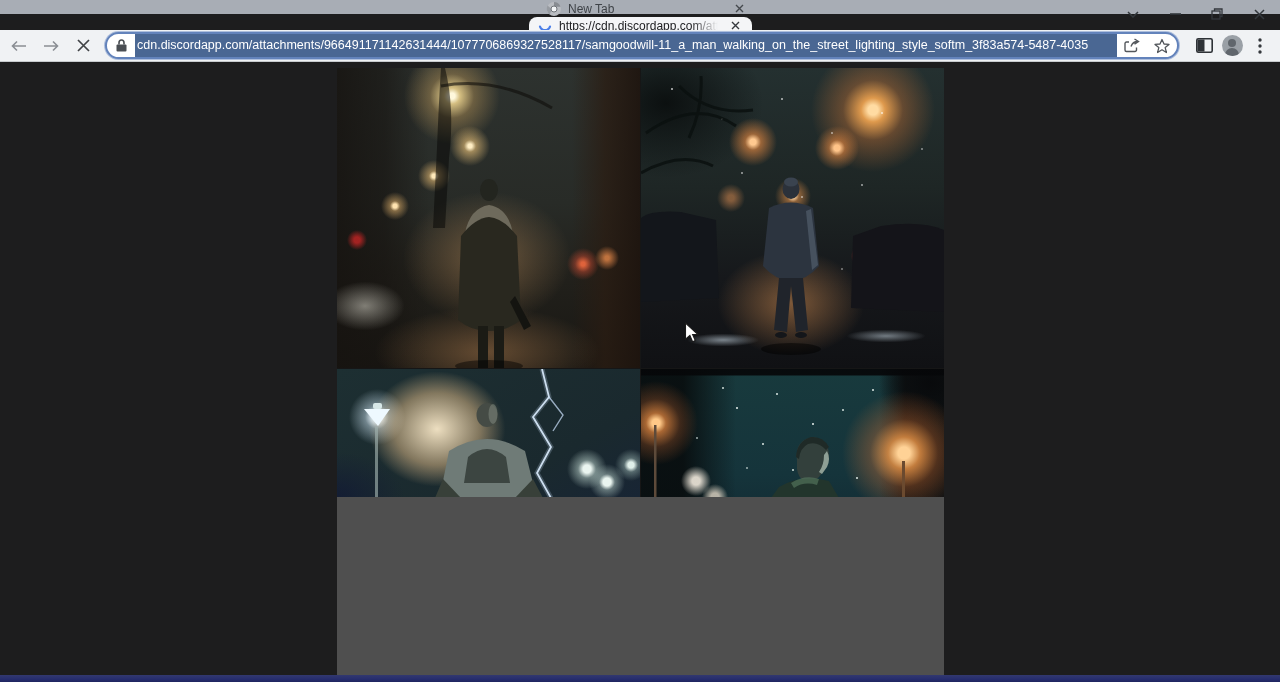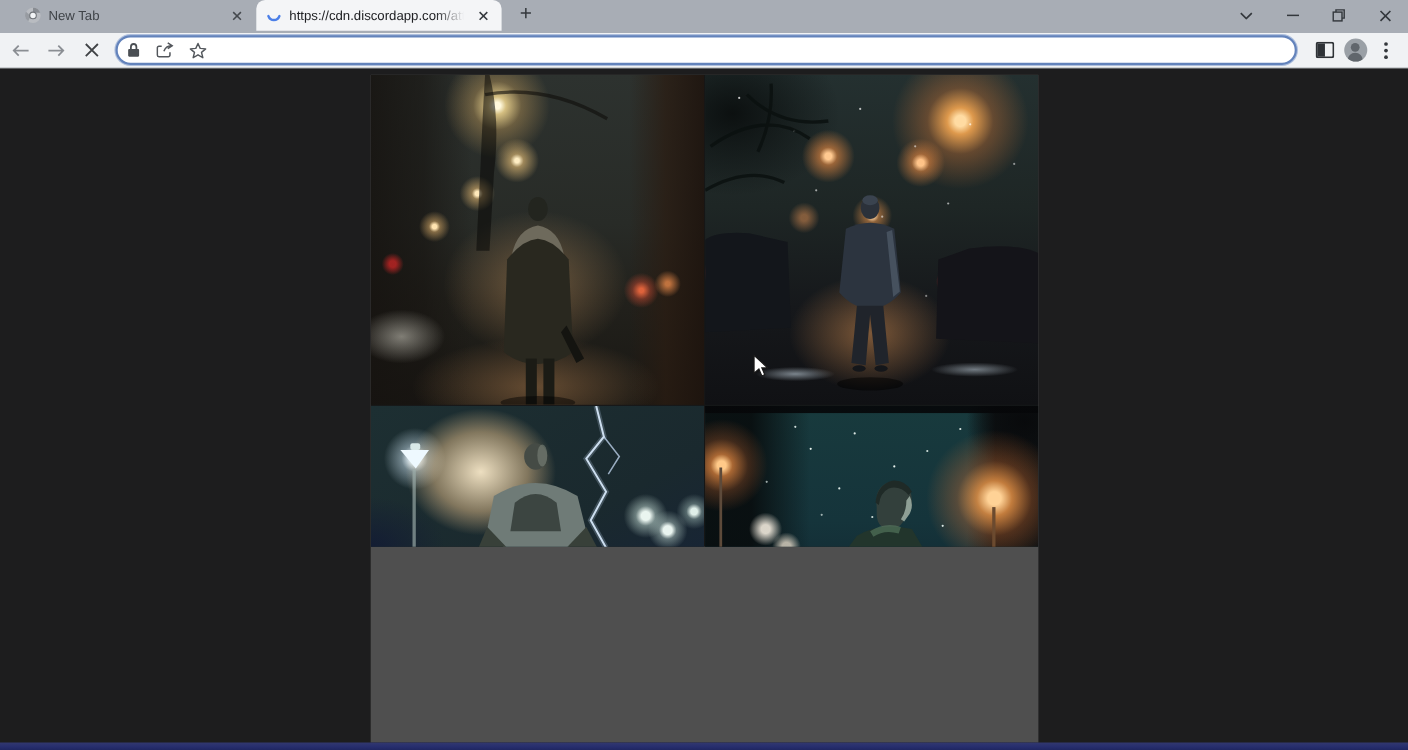--- a/index.html
+++ b/index.html
@@ -1,21 +1,21 @@
 <!DOCTYPE html>
 <html><head>
 <meta charset="utf-8">
 <style>
   * { margin:0; padding:0; box-sizing:border-box; }
   html,body { width:1280px; height:682px; overflow:hidden;
     font-family:"Liberation Sans", sans-serif; background:#1d1d1e; }
 
   
-  .titlebar { position:absolute; left:0; top:0; width:1280px; height:34px;
-    background:#a8adb5; display:flex; align-items:flex-start; }
+  .titlebar { position:absolute; left:0; top:0; width:1280px; height:14px;
+    background:#a8adb5; display:flex; align-items:center;flex-direction:column; }
   .tab { height:28px; display:flex; align-items:center; font-size:12px; color:#3f4348; }
   .tab-inactive { width:218px; margin-left:14px; padding:0 8px; }
   .tab-active { width:223px; background:#f4f5f7; border-radius:8px 8px 0 0;
     padding:0 8px; color:#202124; }
   .tab-title { flex:1; white-space:nowrap; overflow:hidden; margin:0 6px;
     -webkit-mask-image:linear-gradient(90deg,#000 82%,transparent 98%);
             mask-image:linear-gradient(90deg,#000 82%,transparent 98%); }
   .tab-close { width:17px; height:17px; border-radius:50%; display:flex;
     align-items:center; justify-content:center; flex:none; }
   .newtab-btn { width:28px; height:28px; margin-left:8px; display:flex;
@@ -205,20 +205,21 @@
       </svg>
   </div>
 
   <div class="omnibox">
     <span class="lockwrap">
       <svg width="11" height="13" viewBox="0 0 11 13">
         <rect x="0.5" y="5.5" width="10" height="7" rx="1" fill="#4a4e53"></rect>
         <path d="M3 5.5 V3.8 A2.5 2.8 0 0 1 8 3.8 V5.5" fill="none" stroke="#4a4e53" stroke-width="1.6"></path>
       </svg>
     </span>
+    <span class="urlsel">cdn.discordapp.com/attachments/966491171142631444/1077706869327528117/samgoodwill-11_a_man_walking_on_the_street_lighting_style_softm_3f83a574-5487-4035</span>
     <span class="boxicon">
       <svg width="16" height="15" viewBox="0 0 16 15">
         <path d="M5 4 H2.5 A1.5 1.5 0 0 0 1 5.5 V12 A1.5 1.5 0 0 0 2.5 13.5 H11 A1.5 1.5 0 0 0 12.5 12 V9.5" fill="none" stroke="#53575c" stroke-width="1.4"></path>
         <path d="M7 8.5 C8.5 4.5 11 3.5 13.5 3.5 M10.5 1 L14.5 3.5 L10.5 6.2" fill="none" stroke="#53575c" stroke-width="1.4"></path>
       </svg>
     </span>
     <span class="boxicon">
       <svg width="16" height="16" viewBox="0 0 16 16">
         <path d="M8 1.5 L10 6 L15 6.4 L11.2 9.6 L12.4 14.5 L8 11.8 L3.6 14.5 L4.8 9.6 L1 6.4 L6 6 Z" fill="none" stroke="#53575c" stroke-width="1.3" stroke-linejoin="round"></path>
       </svg>

